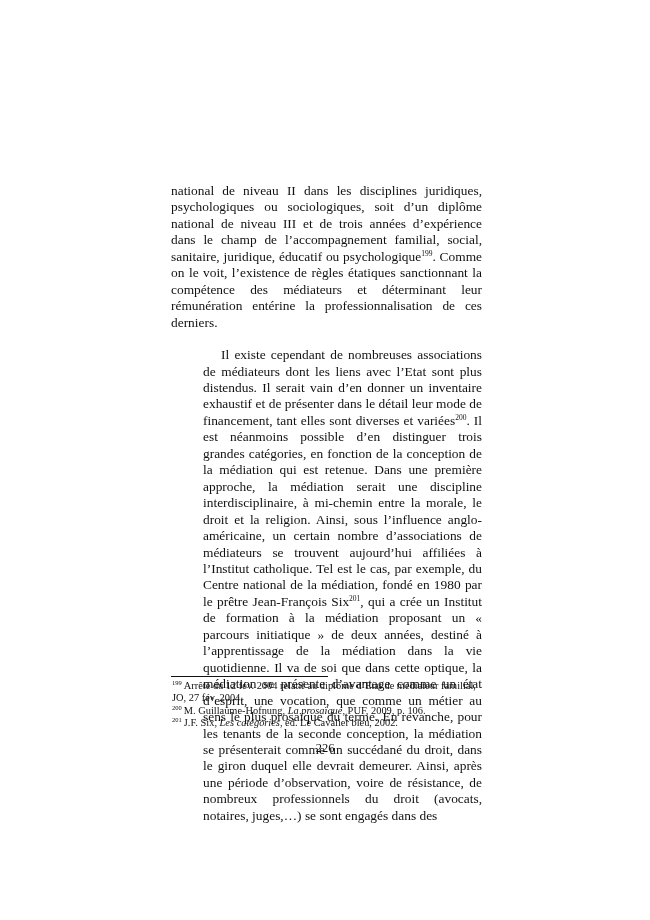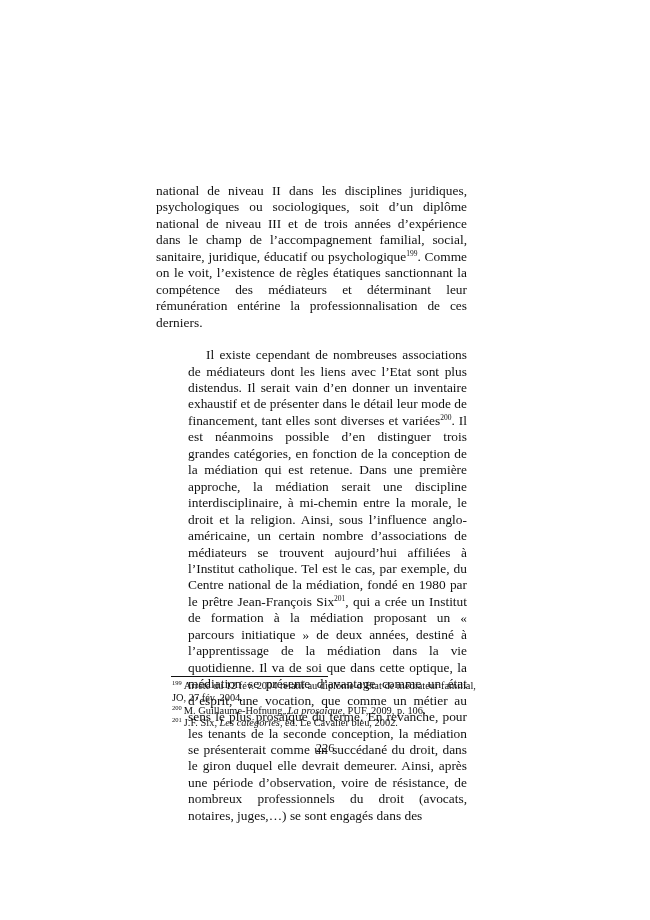--- a/index.html
+++ b/index.html
@@ -3,21 +3,21 @@
   <meta charset="utf-8">
   <style>
     html, body { margin: 0; padding: 0; }
     body {
       width: 650px; height: 920px; background: #ffffff;
       position: relative; overflow: hidden;
       font-family: "Liberation Serif", "DejaVu Serif", serif;
       color: #111111;
     }
     .body-text {
-      position: absolute; left: 156px; top: 183px; width: 311px;
+      position: absolute; left: 171px; top: 183px; width: 311px;
       font-size: 13.4px; line-height: 16.45px; text-align: justify;
     }
     .body-text p { margin: 0; }
     .body-text p.indent { text-indent: 18px; margin-top: 16px; margin-left: 32px; }
     sup { font-size: 7.5px; line-height: 0; vertical-align: 5px; }
     .fn-rule {
       position: absolute; left: 171px; top: 676px; width: 157px;
       height: 0; border-top: 1px solid #111;
     }
     .footnotes {

